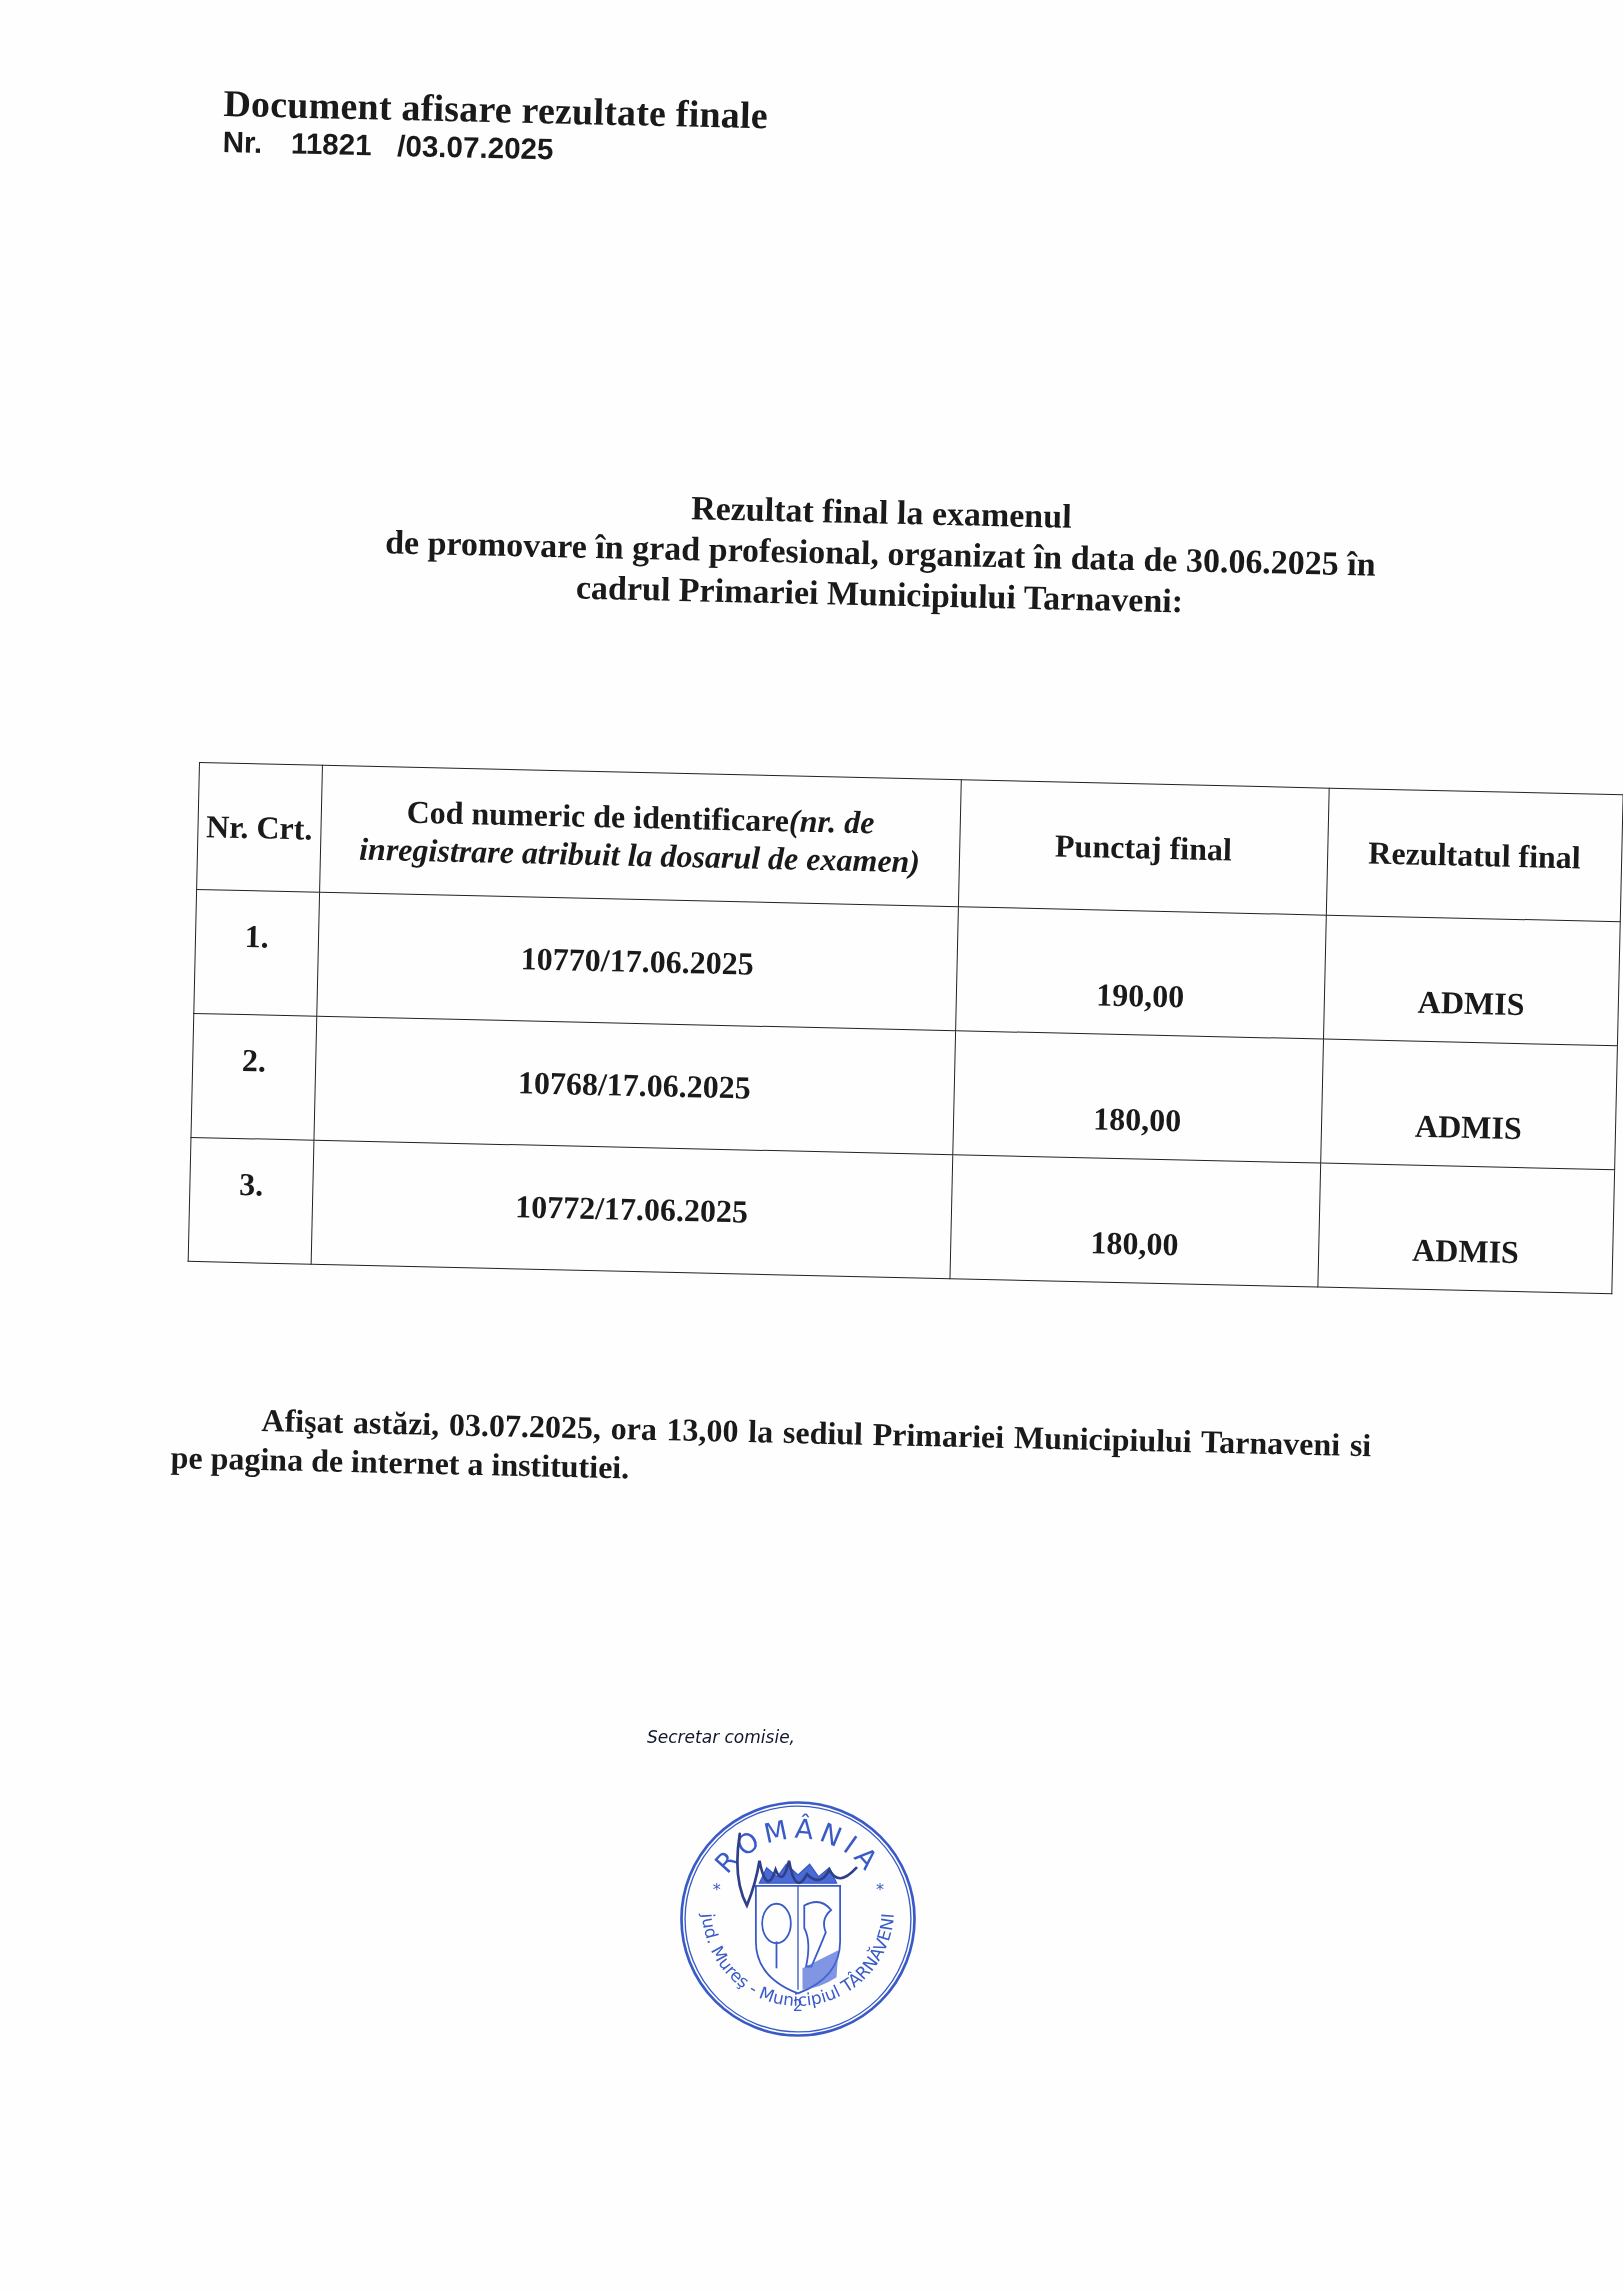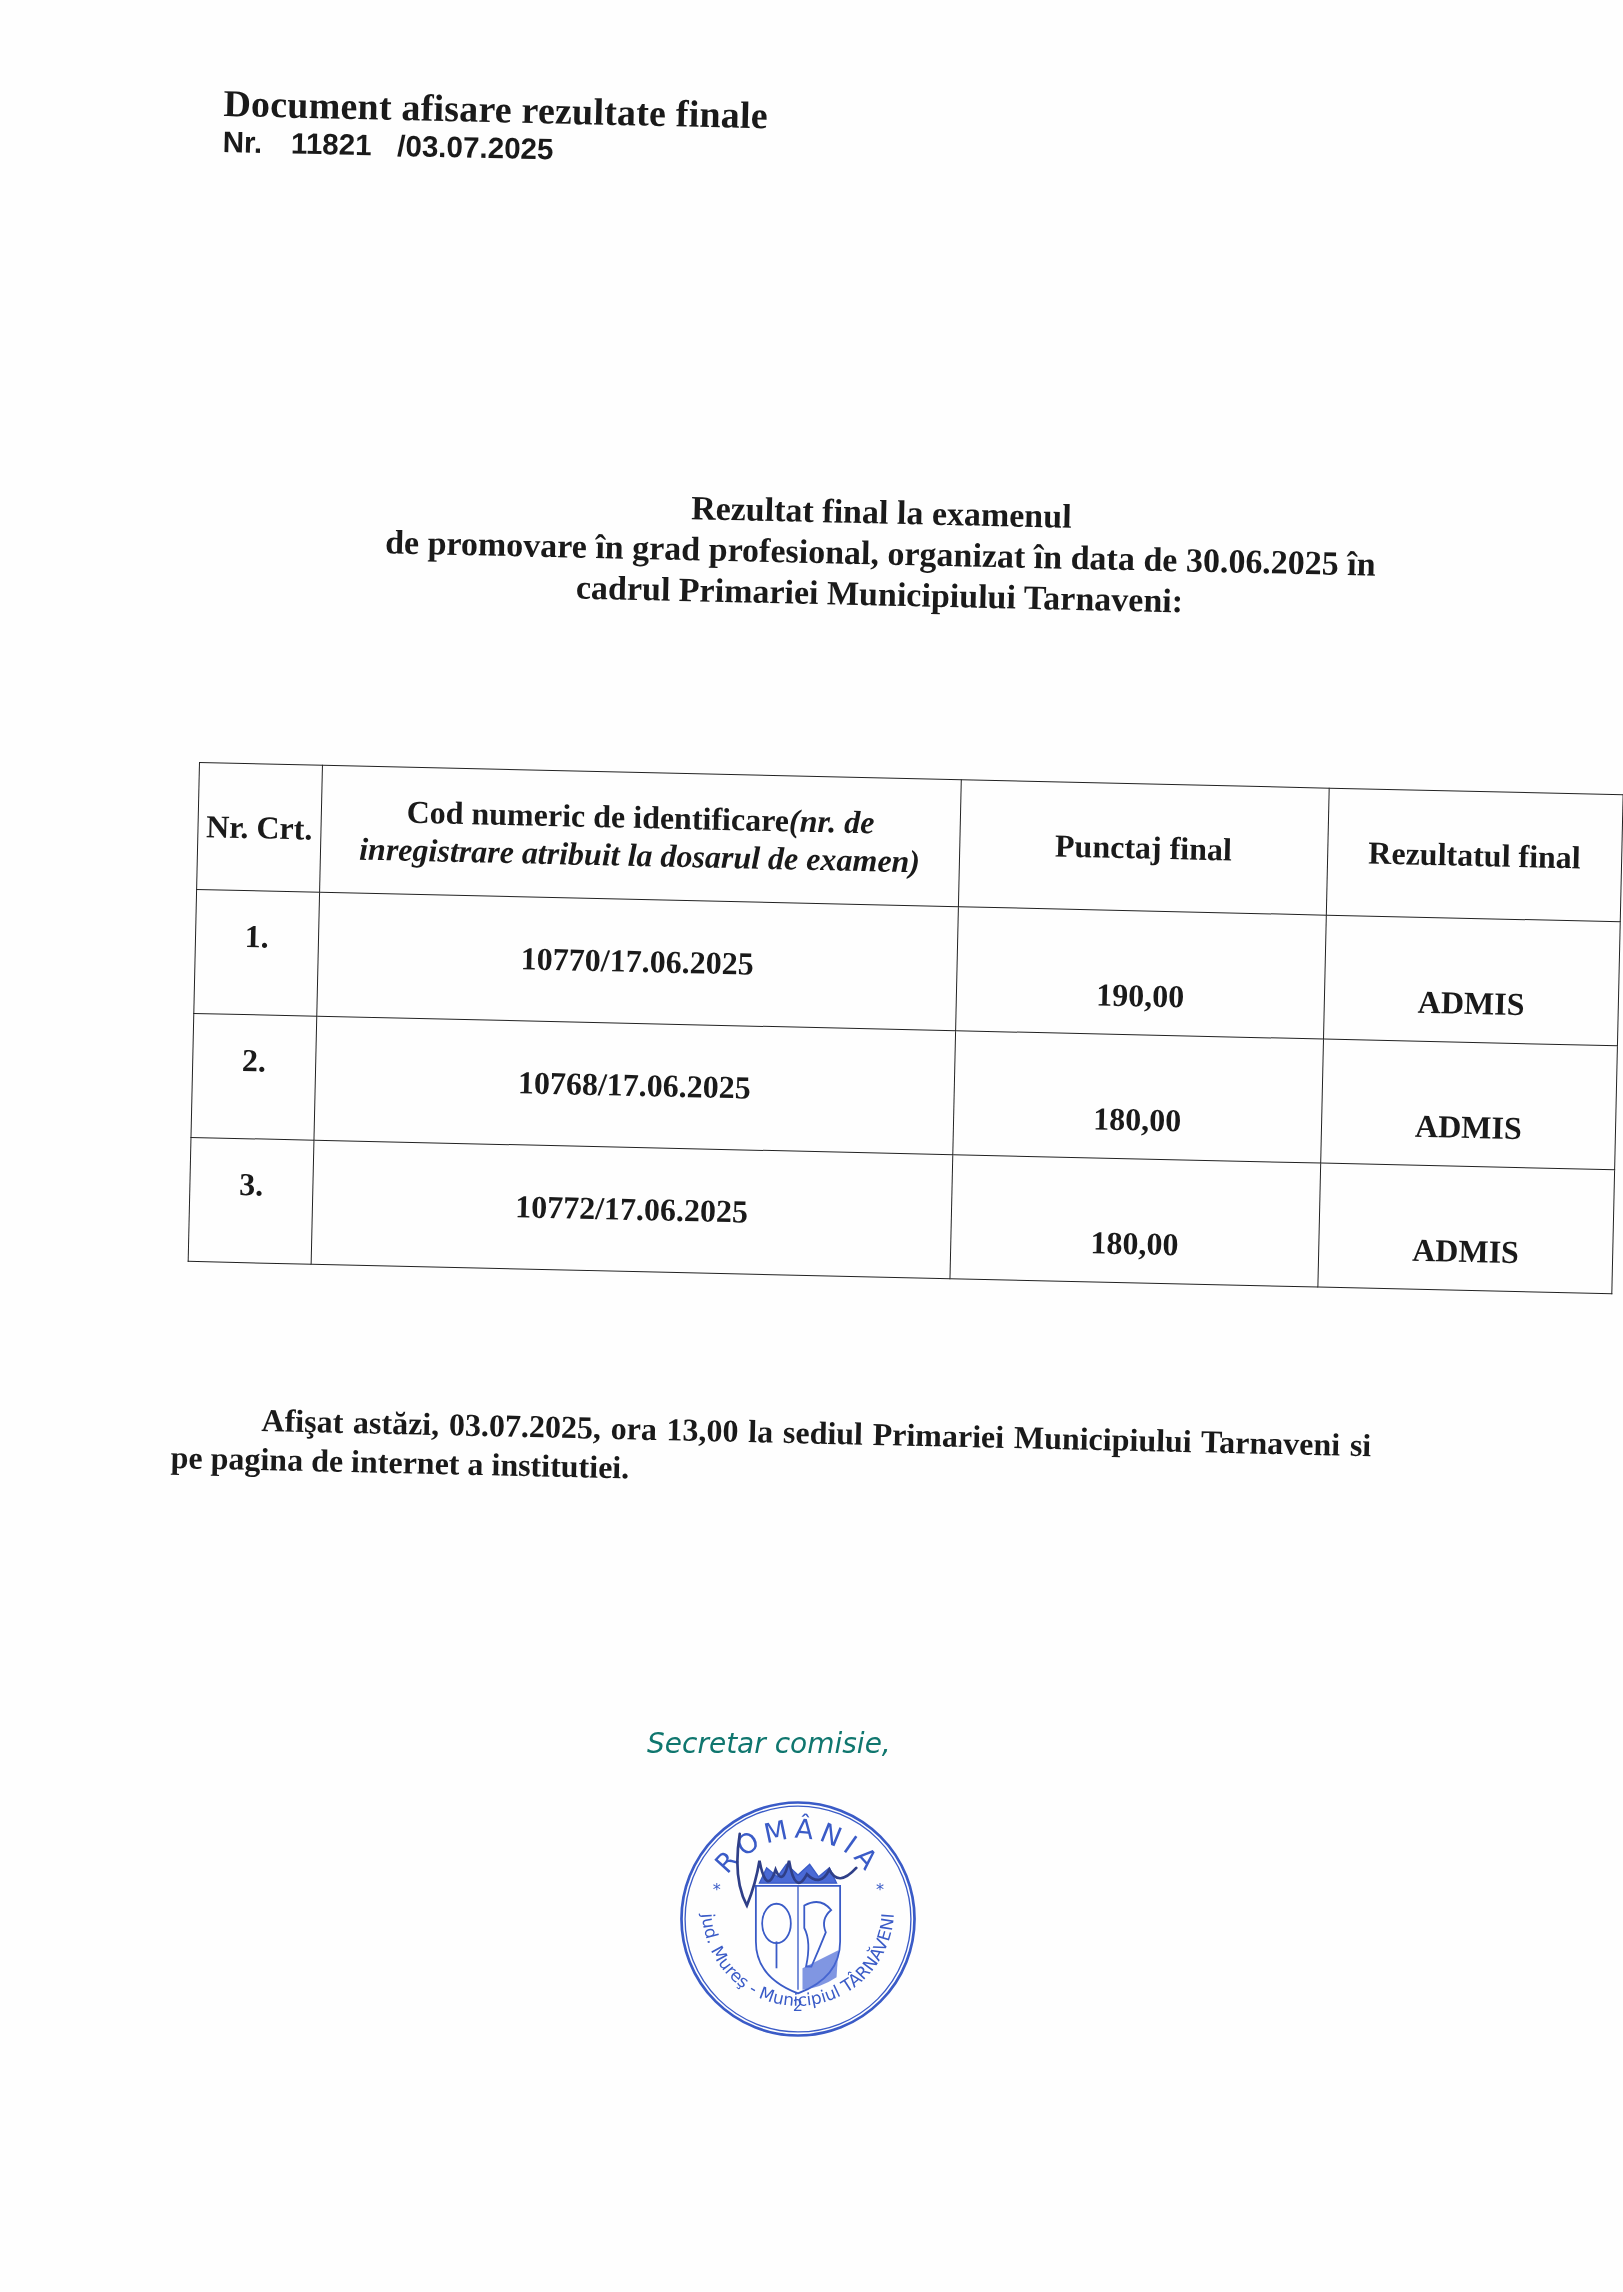--- a/index.html
+++ b/index.html
@@ -27,21 +27,21 @@
     .hdr-italic { font-style: italic; }
     .cell-nr { text-align: center; padding-top: 27px; }
     .cell-code { text-align: center; padding-top: 43px; }
     .cell-score { text-align: center; padding-top: 45px; vertical-align: middle; }
     .cell-result { text-align: center; padding-top: 45px; vertical-align: middle; }
 
     .notice { position: absolute; left: 172px; top: 1399px; width: 1200px; transform: rotate(1.3deg); transform-origin: left top;
       font-family: "Liberation Serif", serif; font-weight: bold; font-size: 32px; line-height: 39px; text-align: justify; text-indent: 90px; }
 
     .signature-block { position: absolute; left: 647px; top: 1727px; }
-    .secretary-label { font-family: "DejaVu Sans", sans-serif; font-style: italic; font-size: 28px; color: #0f766e; }
+    .secretary-label { font-family: "DejaVu Sans", sans-serif; font-style: italic; font-size: 17px; color: #0f172a; }
 
     .stamp { position: absolute; left: 677px; top: 1798px; width: 242px; height: 242px; }
     .stamp svg { width: 100%; height: 100%; }
   </style>
 </head>
 <body>
 
 <div class="page">
 
   <div class="doc-header">

